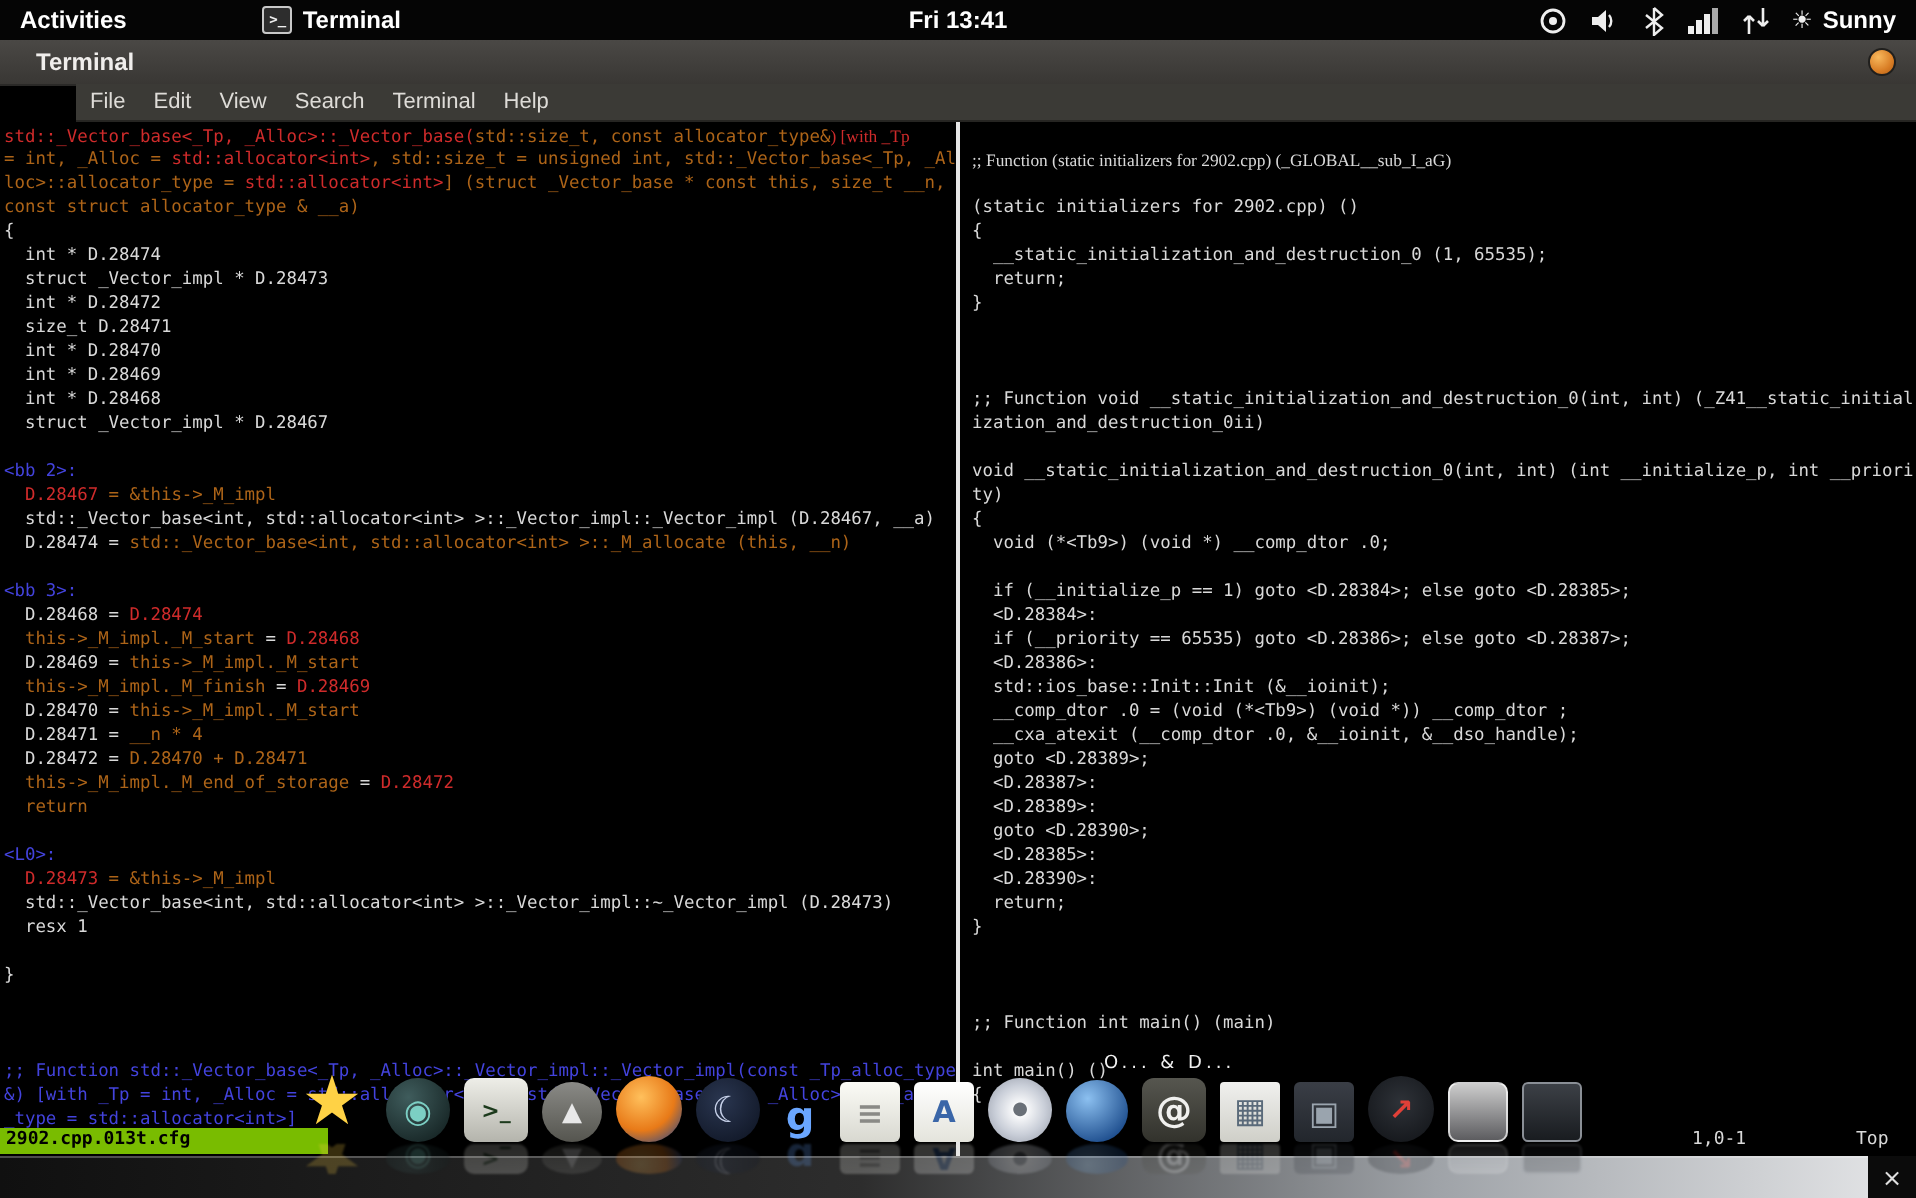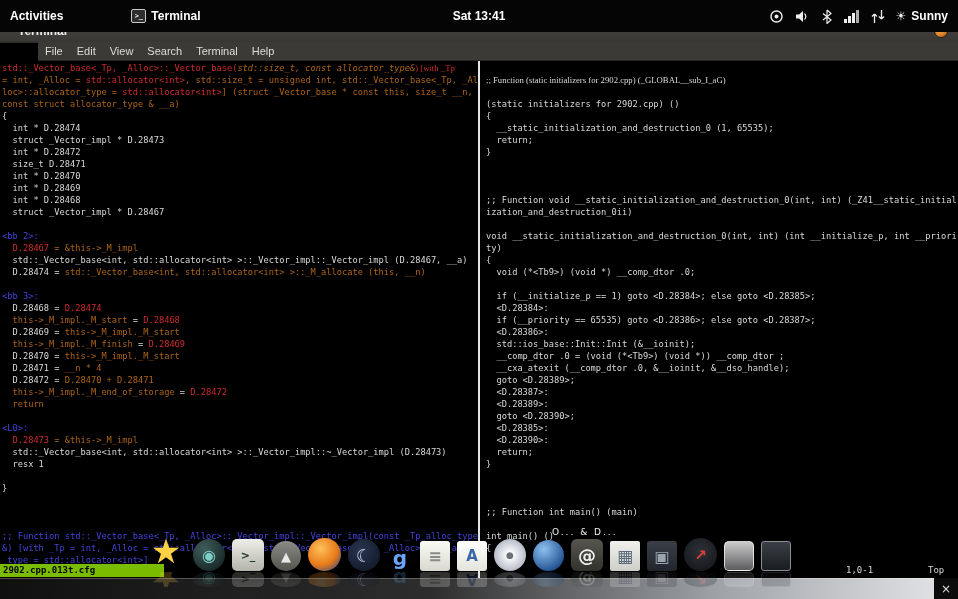--- a/index.html
+++ b/index.html
@@ -1,19 +1,19 @@
 <!DOCTYPE html>
 <html><head>
 <meta charset="utf-8">
 <style>
   html,body{margin:0;padding:0;}
   body{width:958px;height:599px;position:relative;overflow:hidden;background:#000;font-family:"Liberation Sans",sans-serif;}
 
   
-  .topbar{position:absolute;top:0;left:0;right:0;height:32px;background:#050505;color:#fff;display:flex;align-items:center;z-index:60;font-size:12px;font-weight:bold;}
+  .topbar{position:absolute;top:0;left:0;right:0;height:20px;background:#050505;color:#fff;display:flex;align-items:center;z-index:60;font-size:12px;font-weight:bold;}
   .activities{padding:0 10px;}
   .app-ind{display:flex;align-items:center;gap:5px;margin-left:58px;}
   .app-icon{width:13px;height:12px;background:#2d2d2d;border:1px solid #c8c8c8;border-radius:2px;color:#eee;font:bold 7px "DejaVu Sans Mono",monospace;display:flex;align-items:center;justify-content:center;}
   .clock{position:absolute;left:50%;transform:translateX(-50%);}
   .status{margin-left:auto;display:flex;align-items:center;gap:11px;padding-right:10px;}
   .sicon{display:flex;align-items:center;}
   .sun{font-family:"DejaVu Sans",sans-serif;font-size:12px;color:#eee;}
 
   
   .titlebar{position:absolute;top:20px;left:0;right:0;height:22px;background:linear-gradient(#4a4845,#393734);display:flex;align-items:center;color:#f0eeec;font-size:12px;font-weight:bold;border-bottom:1px solid #2a2927;z-index:5;}
@@ -47,21 +47,21 @@
 </style>
 </head>
 <body>
 
 <div class="topbar">
   <span class="activities">Activities</span>
   <span class="app-ind">
     <span class="app-icon">&gt;_</span>
     <span>Terminal</span>
   </span>
-  <span class="clock">Sat 13:41</span>
+  <span class="clock">Fri 13:41</span>
   <span class="status">
     <span class="sicon">
       <svg width="15" height="15">
           <circle cx="7.5" cy="7.5" r="5.5" fill="none" stroke="#eee" stroke-width="1.4"></circle>
           <circle cx="7.5" cy="7.5" r="2" fill="#eee"></circle>
         </svg>
     </span>
     <span class="sicon">
       <svg width="15" height="15">
           <polygon points="1,5.5 4,5.5 8,2 8,13 4,9.5 1,9.5" fill="#eee"></polygon>
@@ -102,21 +102,21 @@
     <span class="menu-item">File</span>
     <span class="menu-item">Edit</span>
     <span class="menu-item">View</span>
     <span class="menu-item">Search</span>
     <span class="menu-item">Terminal</span>
     <span class="menu-item">Help</span>
   </div>
 
 <div class="term">
   <div class="pane" id="left-pane">
-      <div class="tl"><span style="color: rgb(207, 43, 43);">std::_Vector_base&lt;_Tp, _Alloc&gt;::_Vector_base(</span><span style="color: rgb(173, 100, 24); font-style: italic;">std::size_t, const allocator_type&amp;</span><span style="color: rgb(207, 43, 43); font-family: Liberation Serif, serif;">) [with _Tp</span></div>
+      <div class="tl"><span style="color: rgb(207, 43, 43);">std::_Vector_base&lt;_Tp, _Alloc&gt;::_Vector_base(</span><span style="color: rgb(173, 100, 24);">std::size_t, const allocator_type&amp;</span><span style="color: rgb(207, 43, 43); font-family: Liberation Serif, serif;">) [with _Tp</span></div>
       <div class="tl"><span style="color: rgb(173, 100, 24);">= int, _Alloc = </span><span style="color: rgb(207, 43, 43);">std::allocator&lt;int&gt;</span><span style="color: rgb(173, 100, 24);">, std::size_t = unsigned int, std::_Vector_base&lt;_Tp, _Al</span></div>
       <div class="tl"><span style="color: rgb(173, 100, 24);">loc&gt;::allocator_type = </span><span style="color: rgb(207, 43, 43);">std::allocator&lt;int&gt;</span><span style="color: rgb(173, 100, 24);">] (struct _Vector_base * const this, size_t __n,</span></div>
       <div class="tl"><span style="color: rgb(173, 100, 24);">const struct allocator_type &amp; __a)</span></div>
       <div class="tl"><span style="color: rgb(217, 217, 217);">{</span></div>
       <div class="tl"><span style="color: rgb(217, 217, 217);">  int * D.28474</span></div>
       <div class="tl"><span style="color: rgb(217, 217, 217);">  struct _Vector_impl * D.28473</span></div>
       <div class="tl"><span style="color: rgb(217, 217, 217);">  int * D.28472</span></div>
       <div class="tl"><span style="color: rgb(217, 217, 217);">  size_t D.28471</span></div>
       <div class="tl"><span style="color: rgb(217, 217, 217);">  int * D.28470</span></div>
       <div class="tl"><span style="color: rgb(217, 217, 217);">  int * D.28469</span></div>

